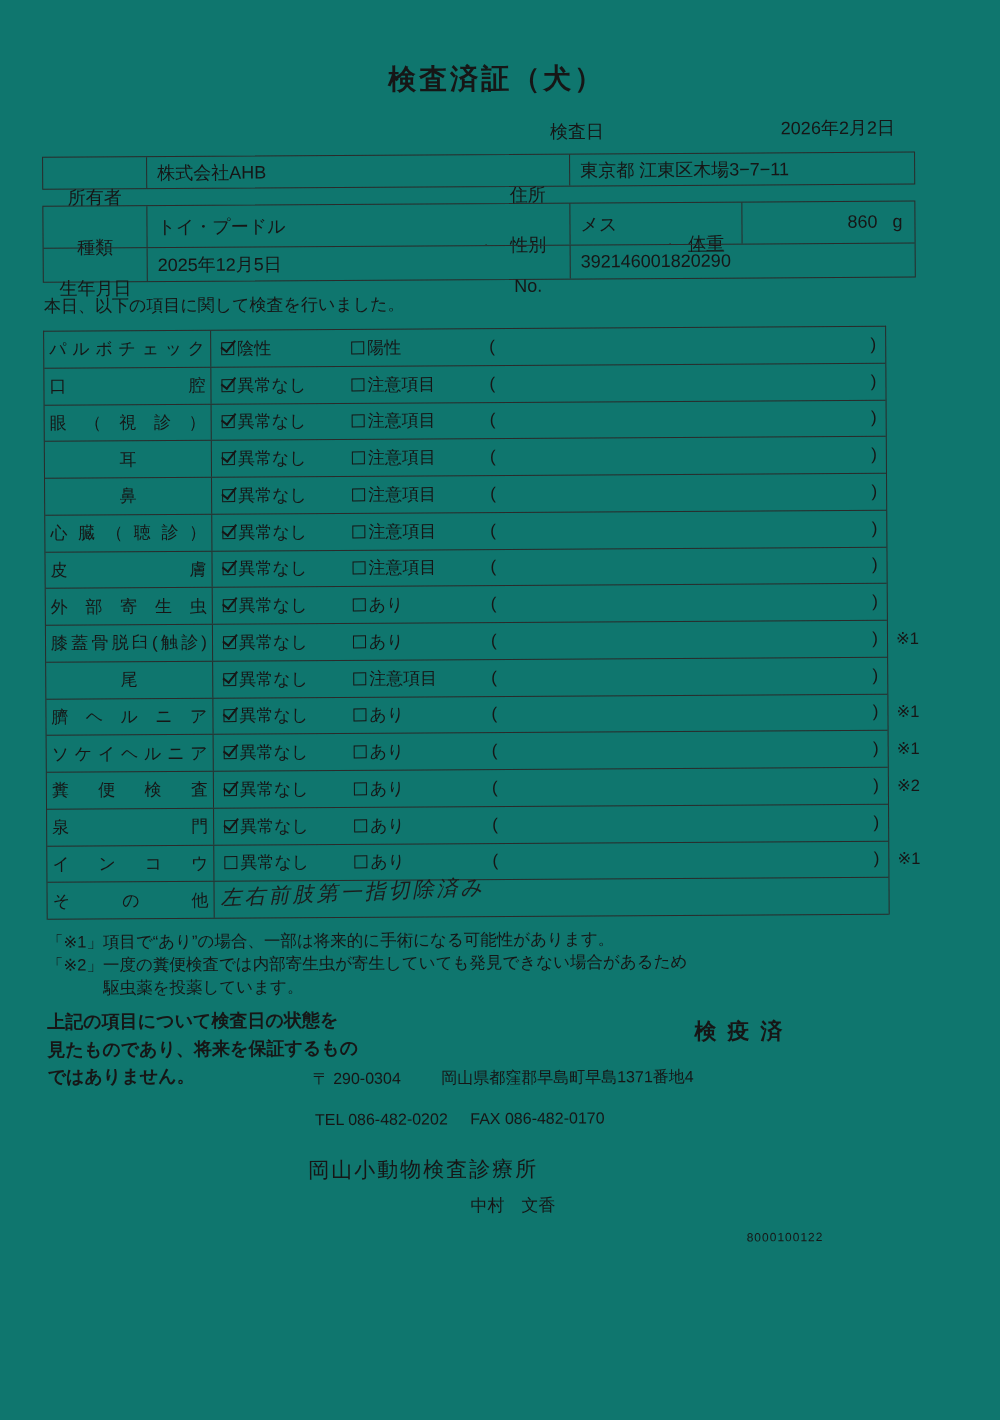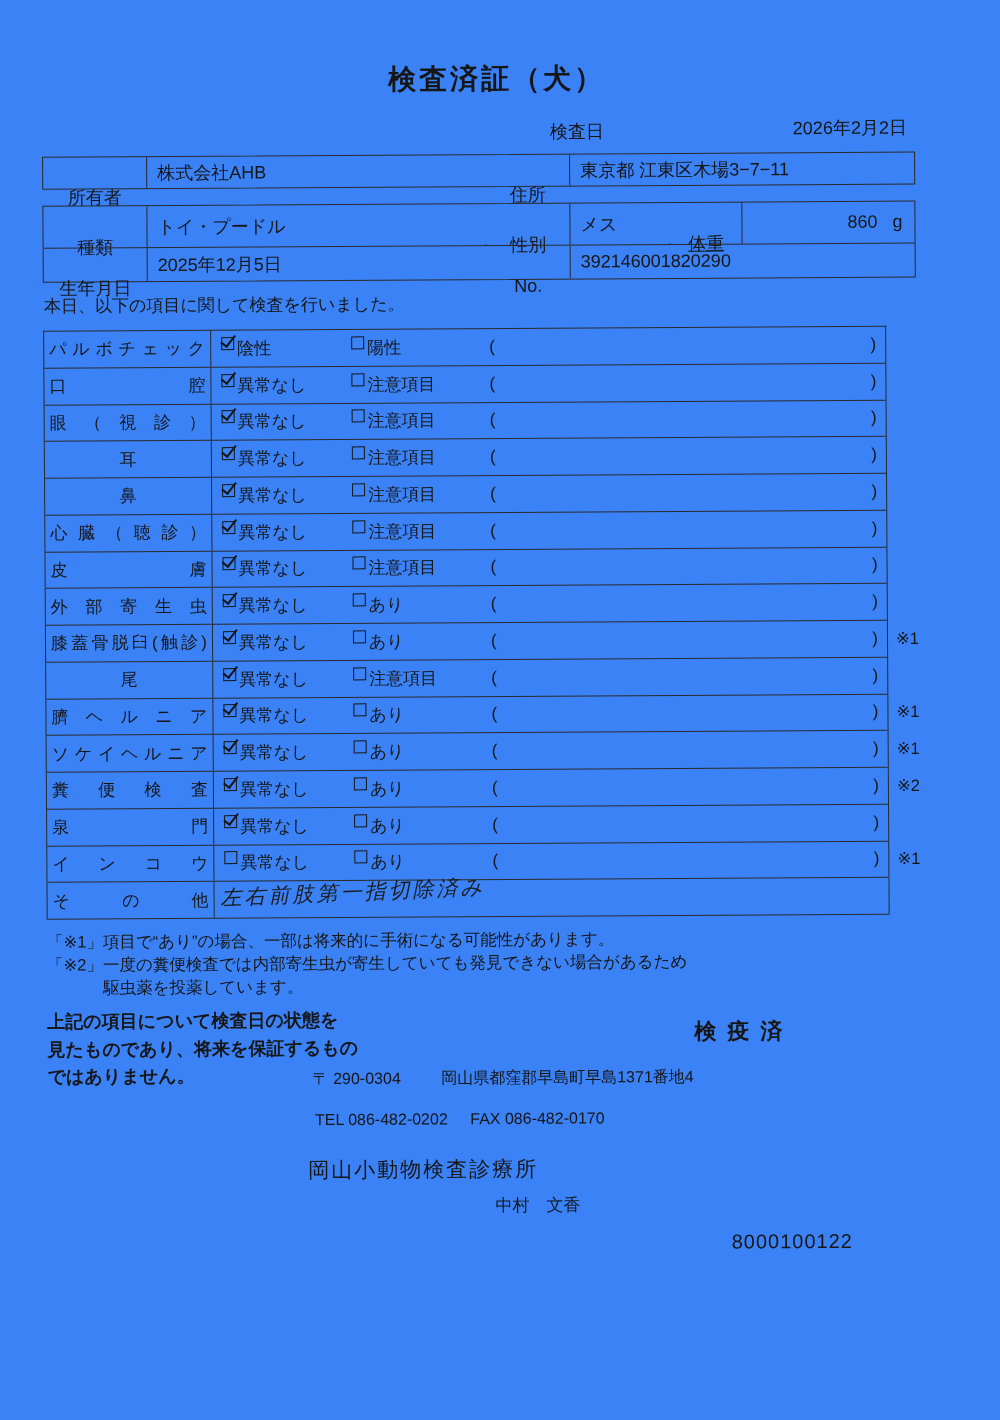--- a/index.html
+++ b/index.html
@@ -1,29 +1,29 @@
 <!DOCTYPE html>
 <html><head>
 <meta charset="utf-8">
 <style>
   * { margin:0; padding:0; box-sizing:border-box; }
   html,body { background:#ffffff; }
   body { width:1000px; height:1420px; }
   .page {
     position:relative; width:1000px; height:1420px; overflow:hidden;
-    background:#3b82f6; color:#161616;
+    background:#0f766e; color:#161616;
     font-family:"Liberation Sans","DejaVu Sans",sans-serif;
   }
   .sheet { position:absolute; inset:0; transform:rotate(-0.35deg); transform-origin:50% 45%; }
 
   .title { padding-top:60px; text-align:center; font-size:28px; font-weight:700; letter-spacing:3px; }
 
   .date-row { position:relative; width:873px; margin:22px 0 0 45px; height:24px; font-size:18px; }
   .date-label { position:absolute; left:508px; top:0; }
-  .date-value { position:absolute; right:8px; top:-2px;margin-left:7px; }
+  .date-value { position:absolute; right:20px; top:-2px;margin-left:7px; }
 
   .tbl { display:flex; flex-direction:column; width:873px; margin-left:45px; border:1.5px solid #2a2a2a; }
   .tbl.owner { margin-top:10px; }
   .tbl.pet { margin-top:16px; }
   .tr { display:flex; }
   .tr + .tr { border-top:1.5px solid #2a2a2a; }
   .tr.h31 { height:31px; }
   .tr.h41 { height:41px; }
   .tr.h34 { height:34px; }
   .td { display:flex; align-items:center; font-size:18px; flex:none; }
@@ -36,21 +36,21 @@
   .td.weight-val .unit { margin-left:15px; }
 
   .intro { margin:12px 0 0 46px; font-size:17px; }
 
   .items { width:843px; margin:13px 0 0 45px; border:1.5px solid #2a2a2a; border-bottom:none; }
   .irow { position:relative; display:flex; height:36.75px; border-bottom:1.5px solid #2a2a2a; }
   .ilabel { width:167px; flex:none; border-right:1.5px solid #2a2a2a; display:flex; align-items:center;
             justify-content:space-between; padding:0 5px; font-size:17px; overflow:hidden; }
   .ilabel.single { justify-content:center; }
   .iopts { position:relative; flex:1; }
-  .opt { position:absolute; top:50%; transform:translateY(-50%); display:flex; align-items:flex-start; font-size:17px; white-space:nowrap; }
+  .opt { position:absolute; top:50%; transform:translateY(-50%); display:flex; align-items:center; font-size:17px; white-space:nowrap; }
   .opt1 { left:10px; }
   .opt2 { left:140px; }
   .popen,.pclose { position:absolute; top:50%; transform:translateY(-50%); font-size:17px; }
   .popen { left:278px; }
   .pclose { right:9px; }
   .mark { position:absolute; left:calc(100% + 9px); top:50%; transform:translateY(-50%); font-size:16.5px; white-space:nowrap; }
   .cb { width:13px; height:13px; border:1.7px solid #161616; display:inline-block; position:relative; margin-right:3px; flex:none; }
   .cb.checked::after {
     content:''; position:absolute; left:2px; top:-6px; width:6px; height:13px;
     border-right:2px solid #161616; border-bottom:2px solid #161616; transform:rotate(38deg);
@@ -66,22 +66,22 @@
   .note-indent { padding-left:56px; }
 
   .disclaimer { margin:9px 0 0 45px; font-size:18px; font-weight:700; line-height:27.5px; }
 
   .stamp { position:absolute; left:692px; top:1018px; font-size:22px; font-weight:700; letter-spacing:11px; white-space:nowrap; }
   .addr-line { position:absolute; left:310px; top:1068px; font-size:16px; white-space:nowrap; }
   .addr-line .addr2 { margin-left:36px; }
   .tel-line { position:absolute; left:312px; top:1110px; font-size:16px; white-space:nowrap; }
   .tel-line .fax { margin-left:18px; }
   .clinic { position:absolute; left:305px; top:1155px; font-size:21px; letter-spacing:2px; white-space:nowrap; }
-  .vet { position:absolute; left:492px; top:1194px; font-size:17px; white-space:nowrap; }
-  .serial { position:absolute; left:728px; top:1232px; font-size:20px; letter-spacing:1px; }
+  .vet { position:absolute; left:467px; top:1194px; font-size:17px; white-space:nowrap; }
+  .serial { position:absolute; left:743px; top:1232px; font-size:12px; letter-spacing:1px; }
 </style>
 </head>
 <body>
 
 <div class="page">
   <div class="sheet">
 
     <div class="title">検査済証（犬）</div>
 
     <div class="date-row">

